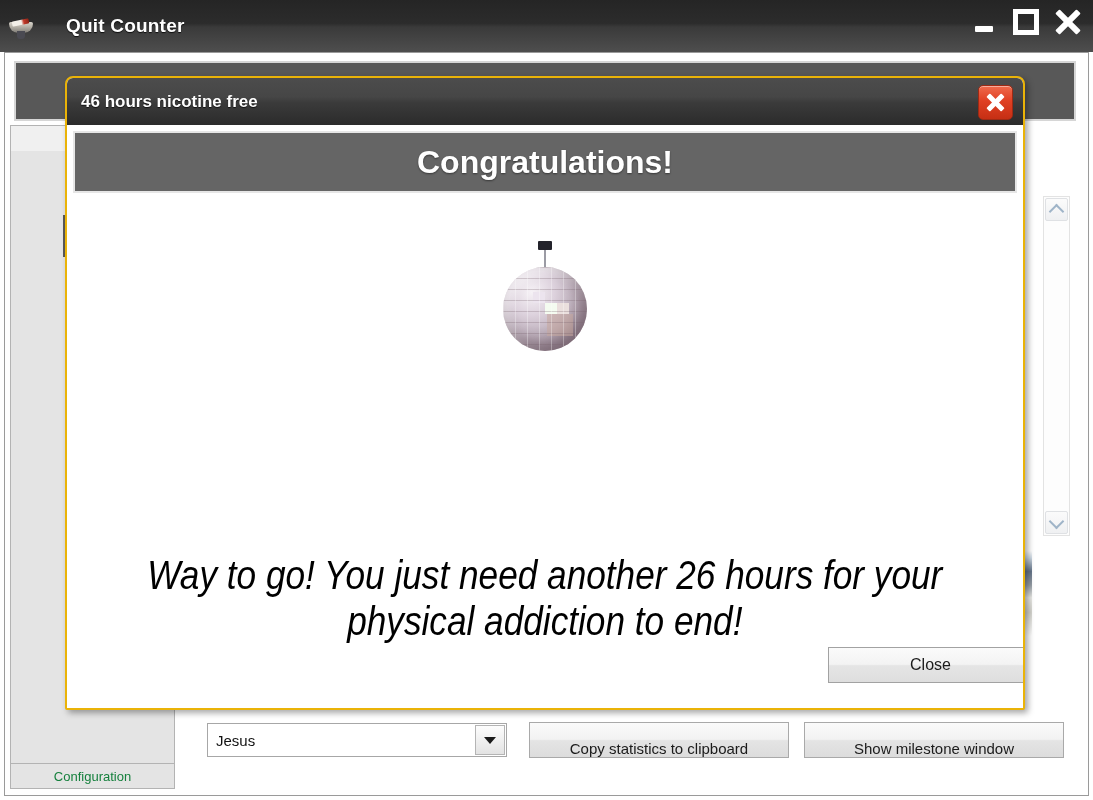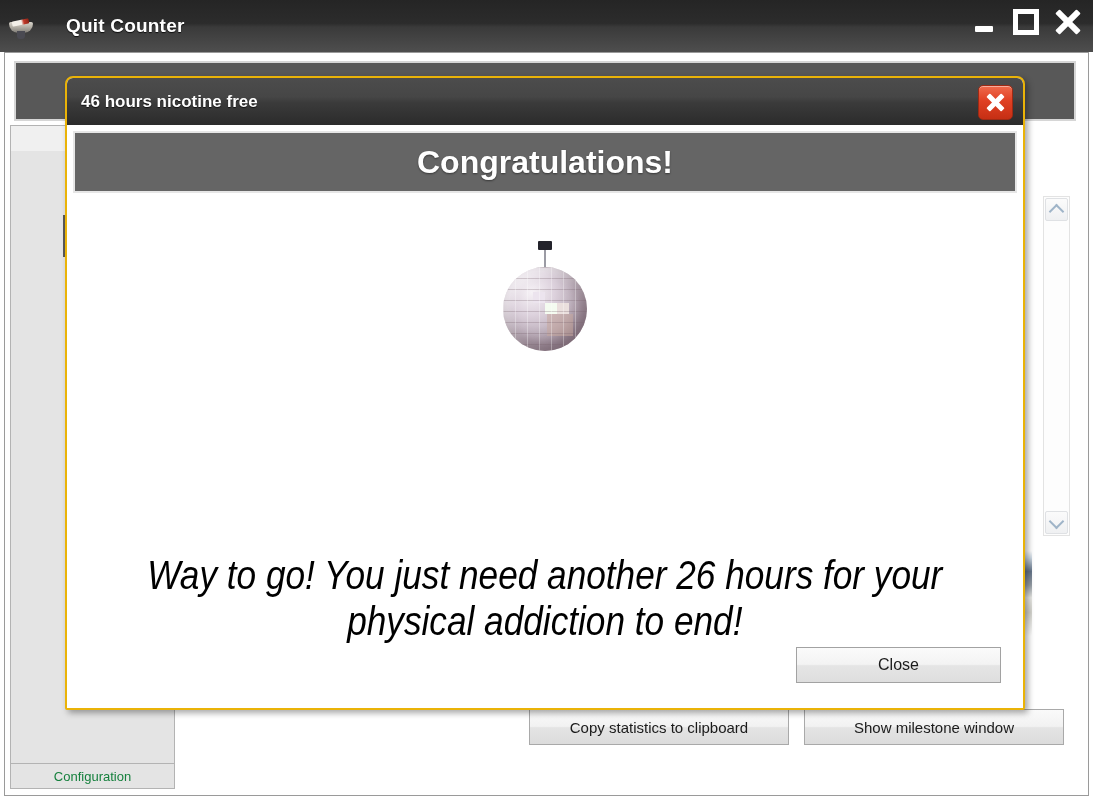--- a/index.html
+++ b/index.html
@@ -294,27 +294,27 @@
     justify-content: center;
   }
   .combo-caret {
     width: 0; height: 0;
     border-left: 6px solid transparent;
     border-right: 6px solid transparent;
     border-top: 7px solid #1b1b1b;
   }
   .btm-btn {
     position: absolute;
-    bottom: 44px;
+    bottom: 31px;
     height: 36px;
     background: linear-gradient(to bottom, #fafafa 0%, #f2f2f2 48%, #e4e4e4 52%, #dcdcdc 100%);
     border: 1px solid #a9a9a9;
     box-sizing: border-box;
     display: flex;
-    align-items: center;
+    align-items: flex-end;
     justify-content: center;
     font-size: 15px;
     color: #1b1b1b;
     white-space: nowrap;
   }
   #btn-copy-stats     { left: 519px; width: 260px; }
   #btn-show-milestone { left: 794px; width: 260px; }
 
   
   #dialog {
@@ -489,20 +489,21 @@
     transform: scaleX(0.88);
     transform-origin: center top;
     white-space: pre-line;
   }
 
   #dialog-footer {
     position: absolute;
     left: 0; bottom: 0;
     width: 100%;
     height: 68px;
+    padding-left: 32px;
   }
   #btn-close-dialog {
     position: absolute;
     right: 22px; top: 5px;
     width: 205px; height: 36px;
     background: linear-gradient(to bottom, #fbfbfb 0%, #f3f3f3 48%, #e5e5e5 52%, #dedede 100%);
     border: 1px solid #a2a2a2;
     box-sizing: border-box;
     display: flex;
     align-items: center;
@@ -563,20 +564,26 @@
         </div>
       </div>
       <div id="bg-thumb"></div>
     </div>
 
     <div id="bg-bottom">
       <div id="bg-tab-config">
         <span>Configuration</span>
       </div>
 
+      <div id="combo-person">
+        <span class="combo-value">Jesus</span>
+        <span class="combo-arrow-box">
+          <span class="combo-caret"></span>
+        </span>
+      </div>
 
       <div class="btm-btn" id="btn-copy-stats">
         <span>Copy statistics to clipboard</span>
       </div>
       <div class="btm-btn" id="btn-show-milestone">
         <span>Show milestone window</span>
       </div>
     </div>
 
   </div>

